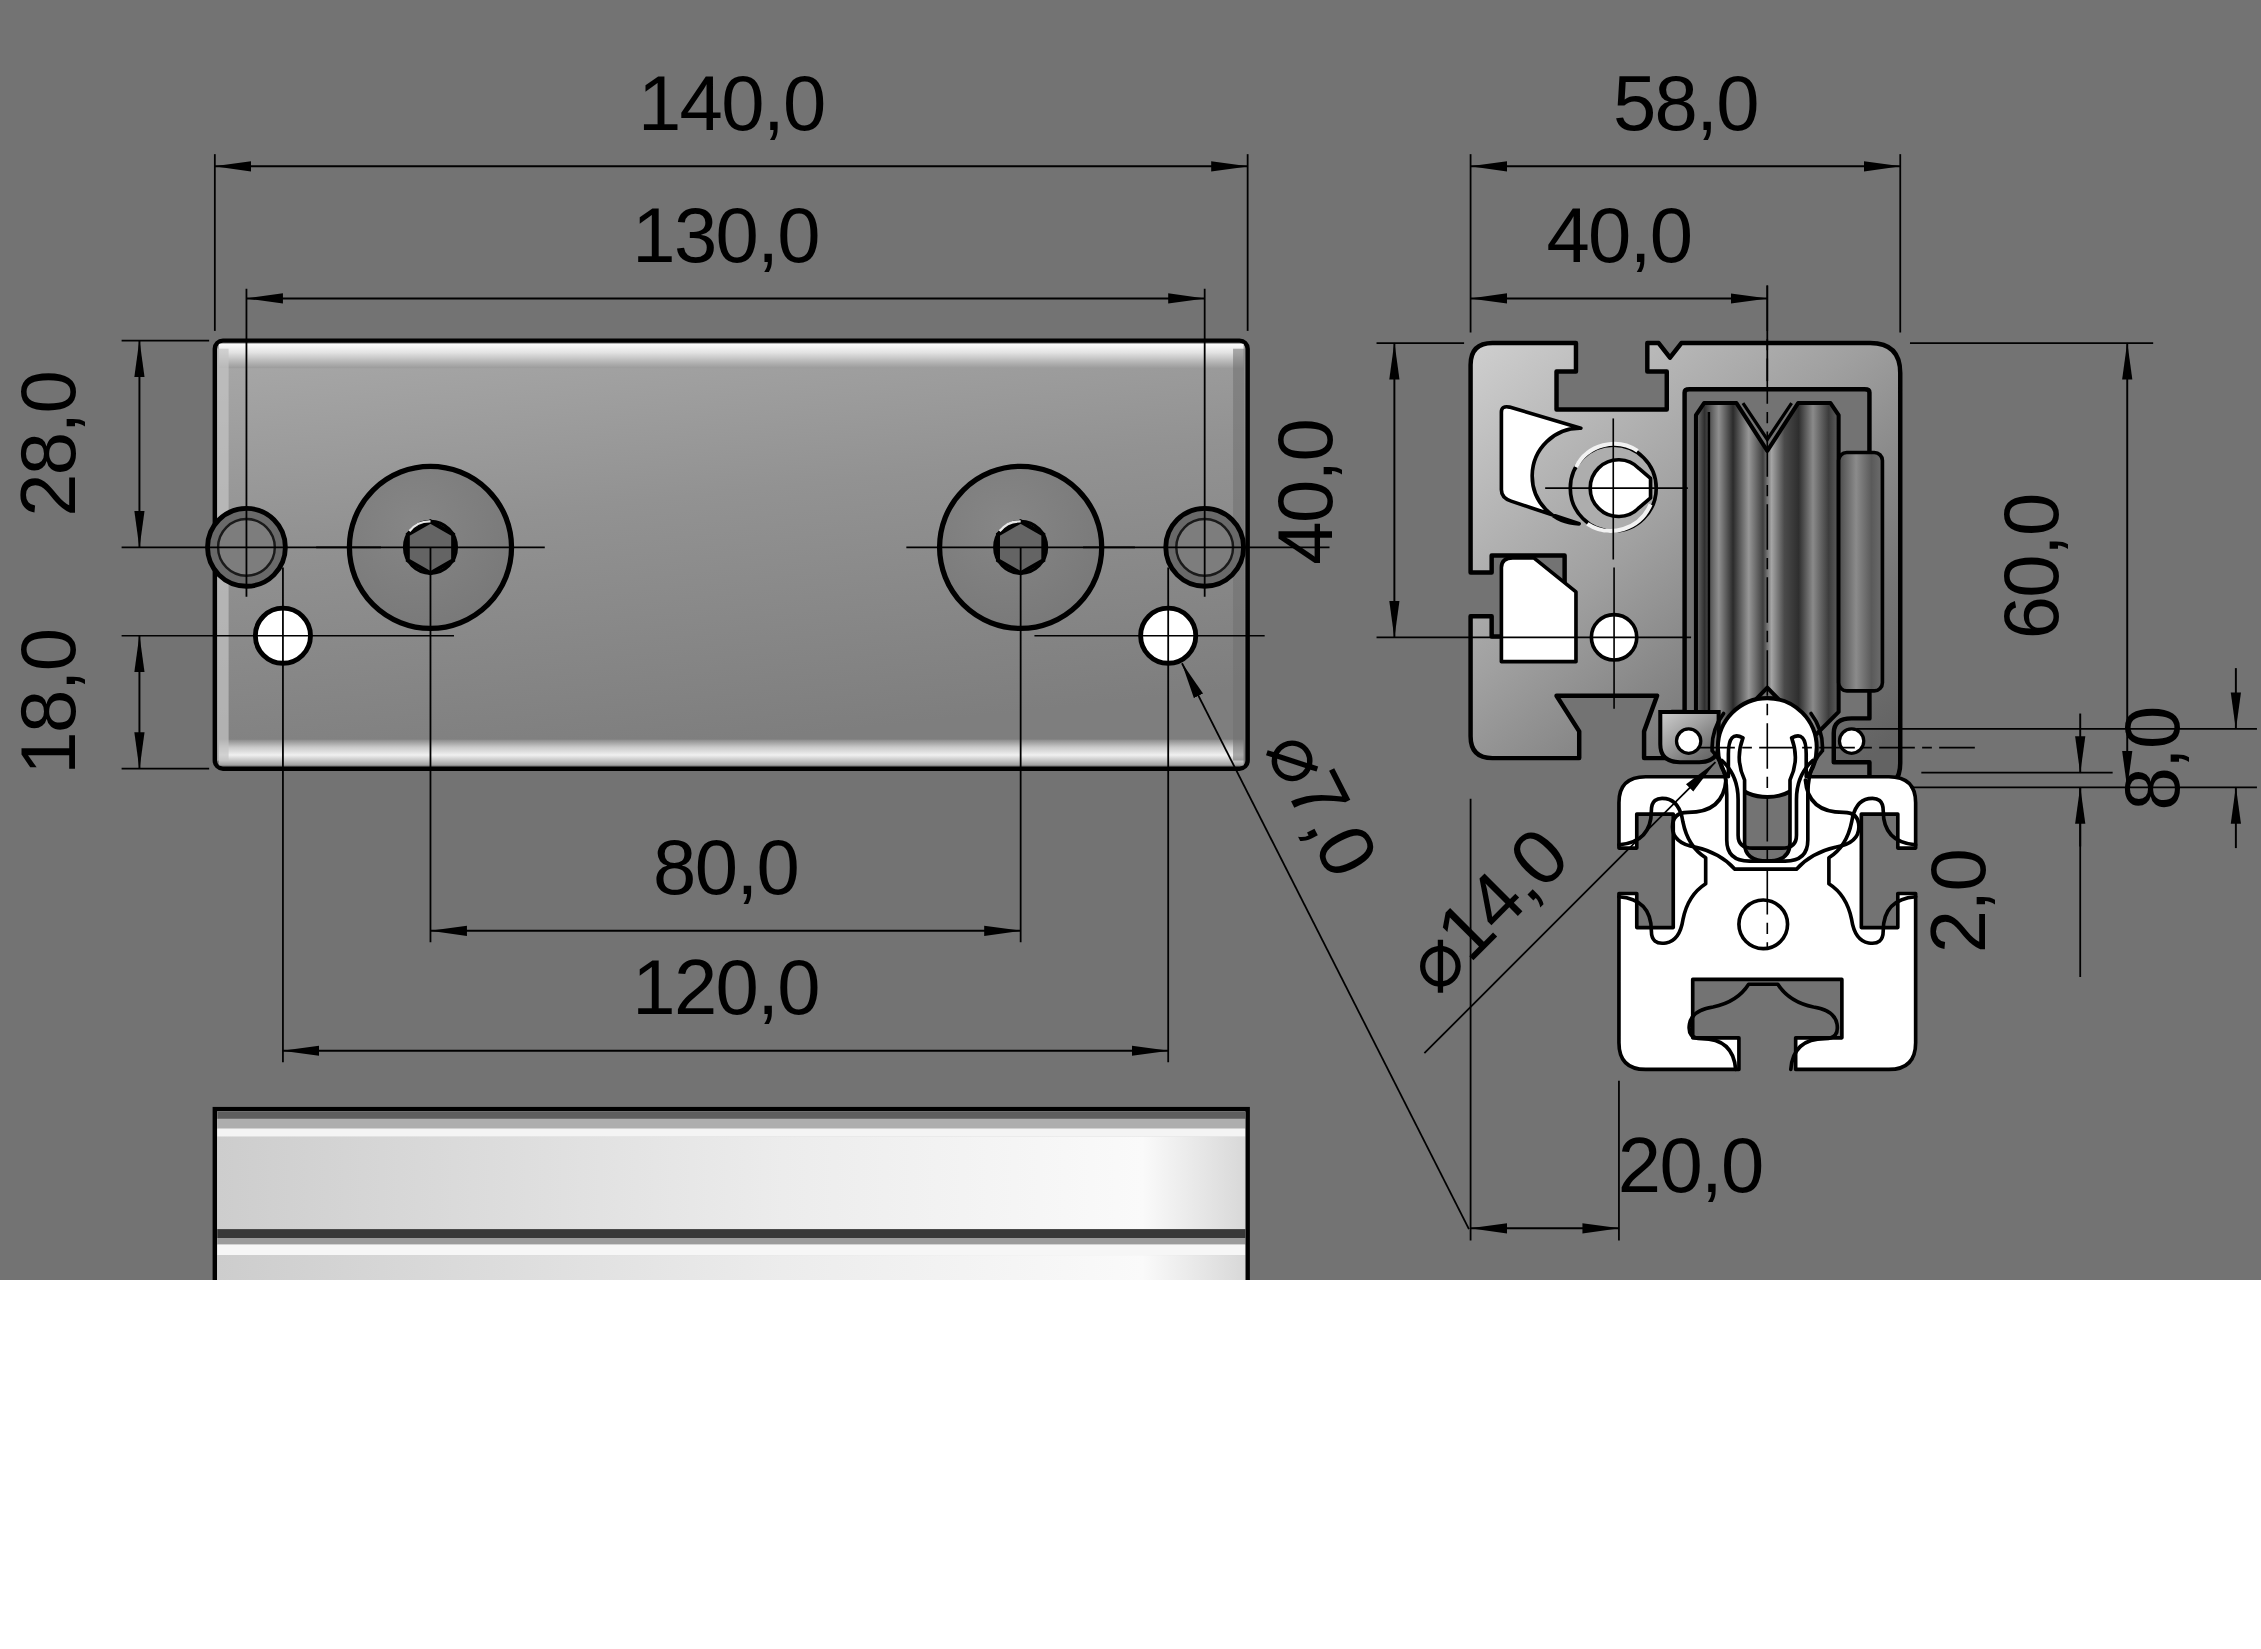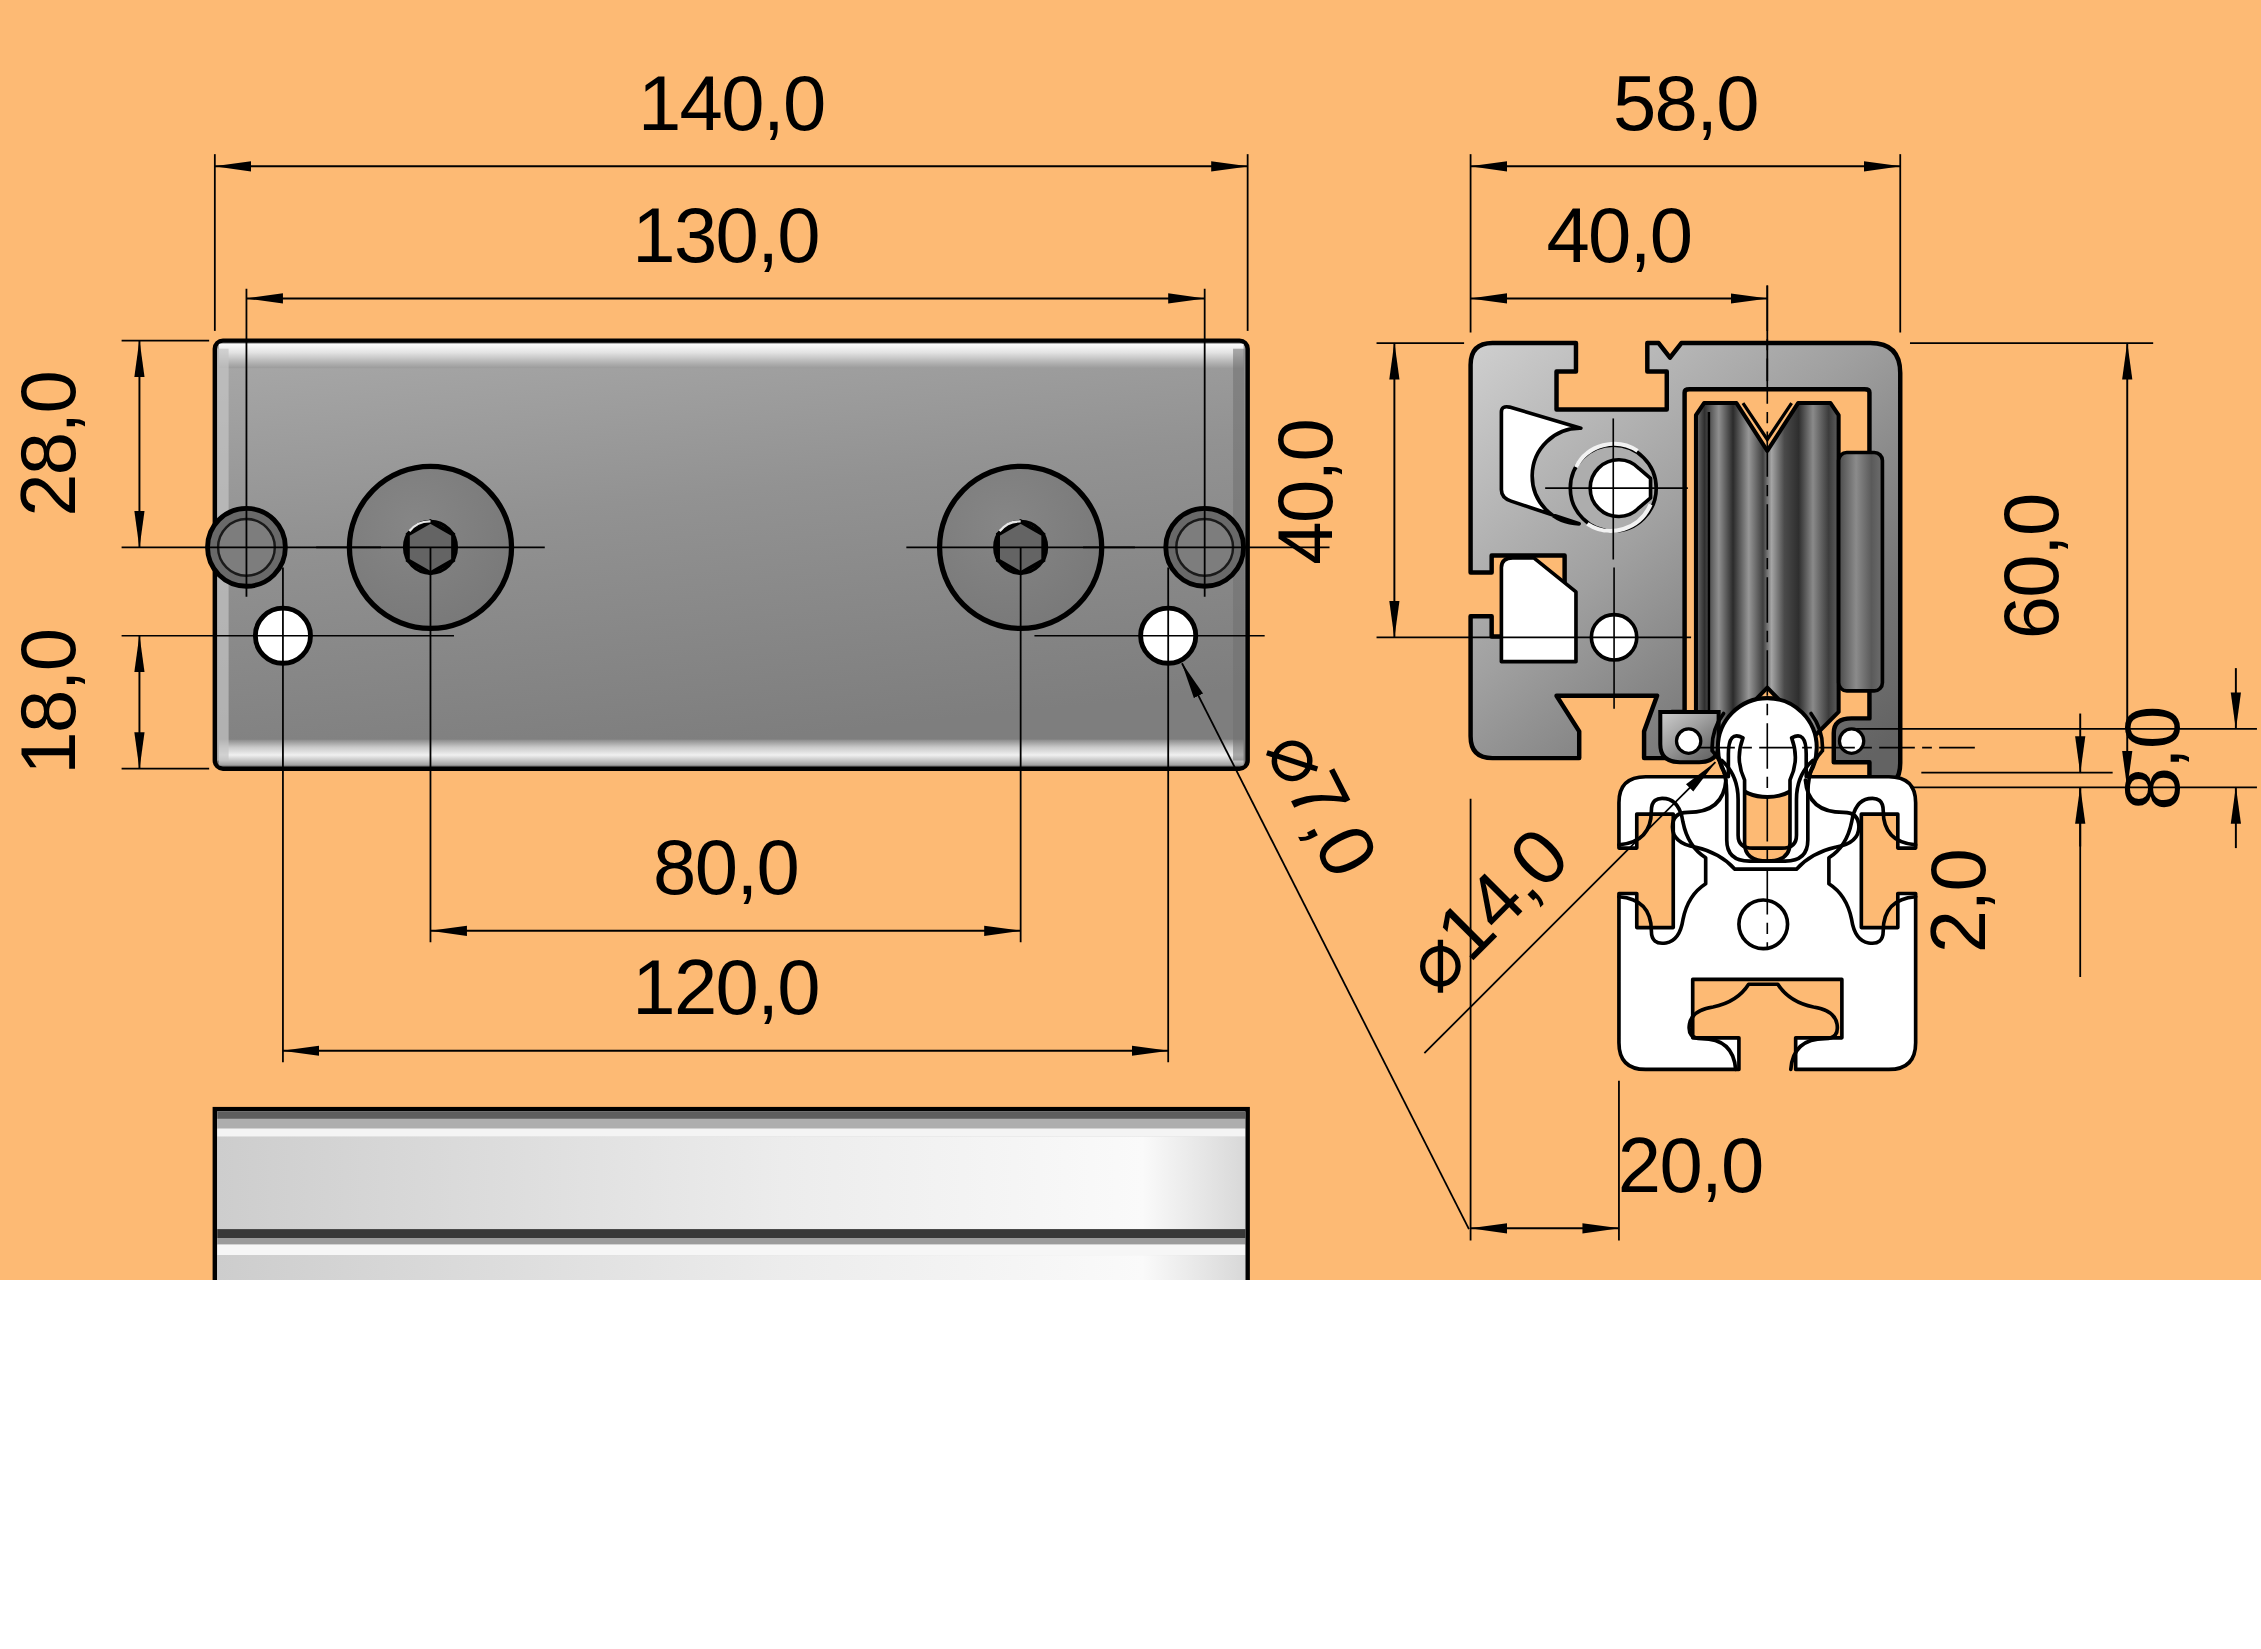--- a/index.html
+++ b/index.html
@@ -1,16 +1,16 @@
 <!DOCTYPE html>
 <html style="font-size:13px"><head>
 <meta charset="utf-8">
 <style>
   html,body{margin:0;padding:0;background:#ffffff;}
-  .stage{width:2261px;height:1280px;position:relative;background:#fdba74;overflow:hidden;}
+  .stage{width:2261px;height:1280px;position:relative;background:#737373;overflow:hidden;}
   svg{display:block;}
   text{font-family:"Liberation Sans","DejaVu Sans",sans-serif;fill:#000;}
   .dimtxt{font-size:96px;letter-spacing:-2px;}
   .thin{stroke:#000;stroke-width:2.4;fill:none;}
   .ext{stroke:#000;stroke-width:2.2;fill:none;}
   .cl{stroke:#000;stroke-width:2;fill:none;}
   .cut{stroke:#000;stroke-width:4.5;fill:#fff;stroke-linejoin:round;}
   .lp{stroke:#000;stroke-width:4.5;fill:none;stroke-linejoin:round;stroke-linecap:round;}
 </style>
 </head>

